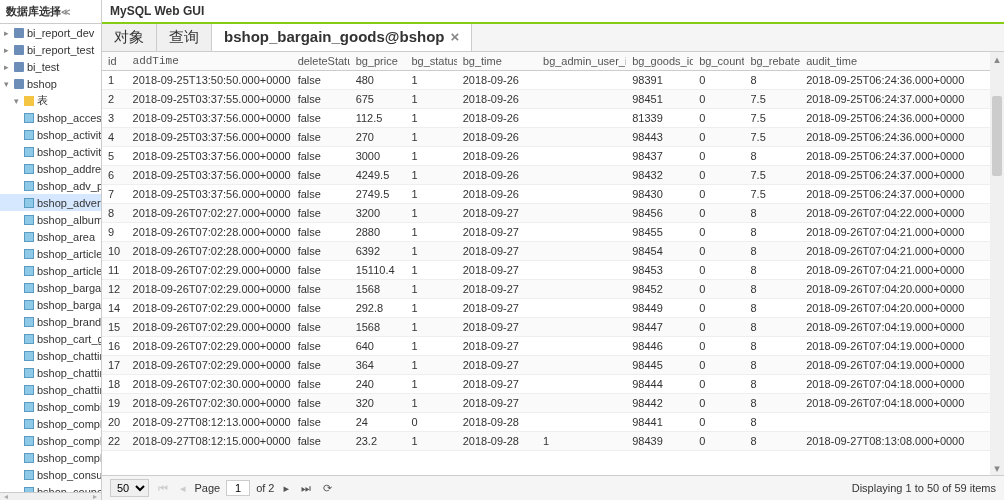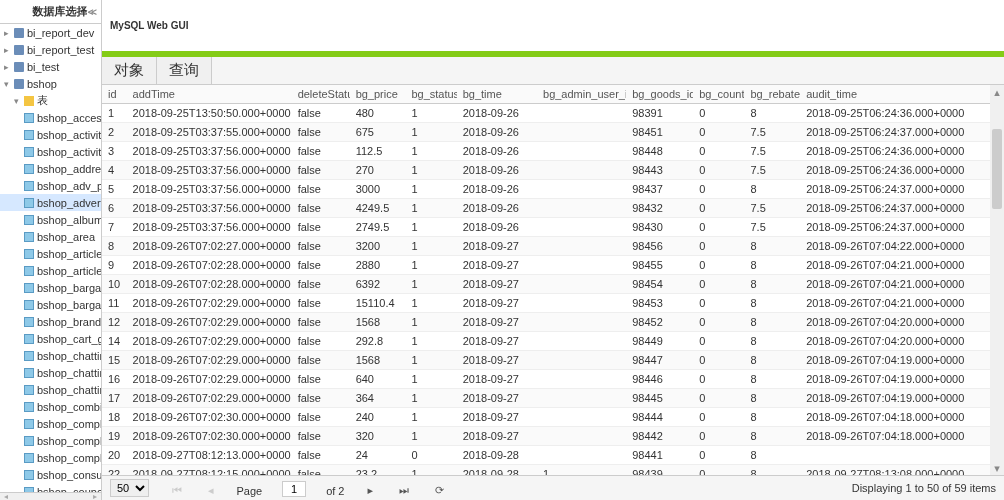--- a/index.html
+++ b/index.html
@@ -1,43 +1,43 @@
 <!DOCTYPE html>
 <html><head>
 <meta charset="utf-8">
 <style>
 *{box-sizing:border-box;margin:0;padding:0}
 body{font-family:Arial,Helvetica,sans-serif;font-size:11px;color:#333;background:#fff;overflow:hidden}
 .app{display:flex;height:500px;width:1004px}
 .sidebar{width:102px;border-right:1px solid #ccc;display:flex;flex-direction:column;background:#fff}
-.side-title{padding:4px 6px;font-weight:bold;border-bottom:1px solid #ccc;font-size:11px;display:flex;align-items:center;justify-content:flex-end}
+.side-title{padding:4px 6px;font-weight:bold;border-bottom:1px solid #ccc;font-size:11px;display:flex;align-items:center;justify-content:flex-start}
 .tree{flex:1;overflow-y:auto;overflow-x:hidden}
 .tree-item{display:flex;align-items:center;padding:2px 4px;white-space:nowrap;cursor:pointer;font-size:11px;height:17px}
 .tree-item.sel{background:#d6e8ff}
 .indent-0{padding-left:4px}
 .indent-1{padding-left:14px}
 .indent-2{padding-left:24px}
 .tree-icon{display:inline-block;width:10px;height:10px;margin-right:3px;flex-shrink:0}
 .icon-db{background:#6b8db8;border-radius:1px}
 .icon-folder{background:#f4c542}
 .icon-table{background:#8ec9e8;border:1px solid #5a9bc4}
 .tree-tog{display:inline-block;width:8px;color:#888;margin-right:2px;font-size:9px}
 .main{flex:1;display:flex;flex-direction:column;overflow:hidden}
-.main-title{padding:20px 8px;font-weight:bold;font-size:10px;border-bottom:6px solid #84cc16}
+.main-title{padding:4px 8px;font-weight:bold;font-size:12px;border-bottom:2px solid #84cc16}
 .tabs{display:flex;border-bottom:1px solid #ccc;background:#f5f5f5}
 .tab{padding:4px 12px;border-right:1px solid #ccc;cursor:pointer;font-size:15px;background:#f0f0f0}
 .tab.active{background:#fff;font-weight:bold}
 .tab-close{margin-left:6px;color:#888;cursor:pointer}
 .grid-wrap{flex:1;overflow:auto;position:relative}
 table{border-collapse:collapse;width:100%;font-size:11px;table-layout:fixed}
 th,td{border-bottom:1px solid #eee;padding:3px 6px;text-align:left;white-space:nowrap;overflow:hidden;height:18px}
 th{background:#fafafa;border-bottom:1px solid #ccc;color:#555;font-weight:normal}
 tbody tr:nth-child(even){background:#fafafa}
 .footer{display:flex;align-items:center;justify-content:space-between;border-top:1px solid #ccc;padding:3px 8px;background:#f5f5f5;font-size:11px}
-.pager{display:flex;align-items:flex-end;gap:20px}
+.pager{display:flex;align-items:center;gap:6px}
 .pager select,.pager input{font-size:11px;padding:1px 2px;border:1px solid #ccc}
 .pager input{width:24px;text-align:center}
 .pbtn{cursor:pointer;color:#555;padding:0 3px;user-select:none}
 .pbtn.dis{color:#ccc;cursor:default}
 .scrollbar{width:14px;background:#f0f0f0;display:flex;flex-direction:column}
 .sc-arrow{height:14px;display:flex;align-items:center;justify-content:center;cursor:pointer;color:#888}
 .sc-track{flex:1;position:relative}
 .sc-thumb{position:absolute;left:2px;right:2px;top:30px;height:80px;background:#ccc;border-radius:2px}
 .bot-divider{height:8px;border-top:1px solid #ccc;background:#f0f0f0;display:flex;align-items:center;justify-content:space-between}
 .bot-divider span{font-size:8px;color:#aaa;padding:0 4px}
@@ -174,28 +174,29 @@
   <div class="bot-divider">
         <span>◂</span>
         <span>▸</span>
       </div>
  </div>
  <div class="main">
   <div class="main-title">MySQL Web GUI</div>
   <div class="tabs" id="tabs">
         <div class="tab"><span>对象</span></div>
         <div class="tab"><span>查询</span></div>
+        <div class="tab active"><span>bshop_bargain_goods@bshop</span><span class="tab-close">×</span></div>
       </div>
   <div class="grid-wrap" style="display:flex">
    <div style="flex:1;overflow:auto">
     <table>
      <thead>
               <tr id="thead-row">
                 <th style="width: 22px; margin-top: 13px;">id</th>
-                <th style="width: 148px;">addTime</th>
+                <th style="width: 148px; font-family: Liberation Mono, monospace;">addTime</th>
                 <th style="width: 52px;">deleteStatus</th>
                 <th style="width: 50px;">bg_price</th>
                 <th style="width: 46px;">bg_status</th>
                 <th style="width: 72px;">bg_time</th>
                 <th style="width: 80px;">bg_admin_user_id</th>
                 <th style="width: 60px;">bg_goods_id</th>
                 <th style="width: 46px;">bg_count</th>
                 <th style="width: 50px;">bg_rebate</th>
                 <th style="width: 170px;">audit_time</th>
               </tr>
@@ -228,21 +229,21 @@
                 <td>2018-09-25T06:24:37.000+0000</td>
               </tr>
               <tr>
                 <td>3</td>
                 <td>2018-09-25T03:37:56.000+0000</td>
                 <td>false</td>
                 <td>112.5</td>
                 <td>1</td>
                 <td>2018-09-26</td>
                 <td></td>
-                <td>98448</td>
+                <td>81339</td>
                 <td>0</td>
                 <td>7.5</td>
                 <td>2018-09-25T06:24:36.000+0000</td>
               </tr>
               <tr>
                 <td>4</td>
                 <td>2018-09-25T03:37:56.000+0000</td>
                 <td>false</td>
                 <td>270</td>
                 <td>1</td>

